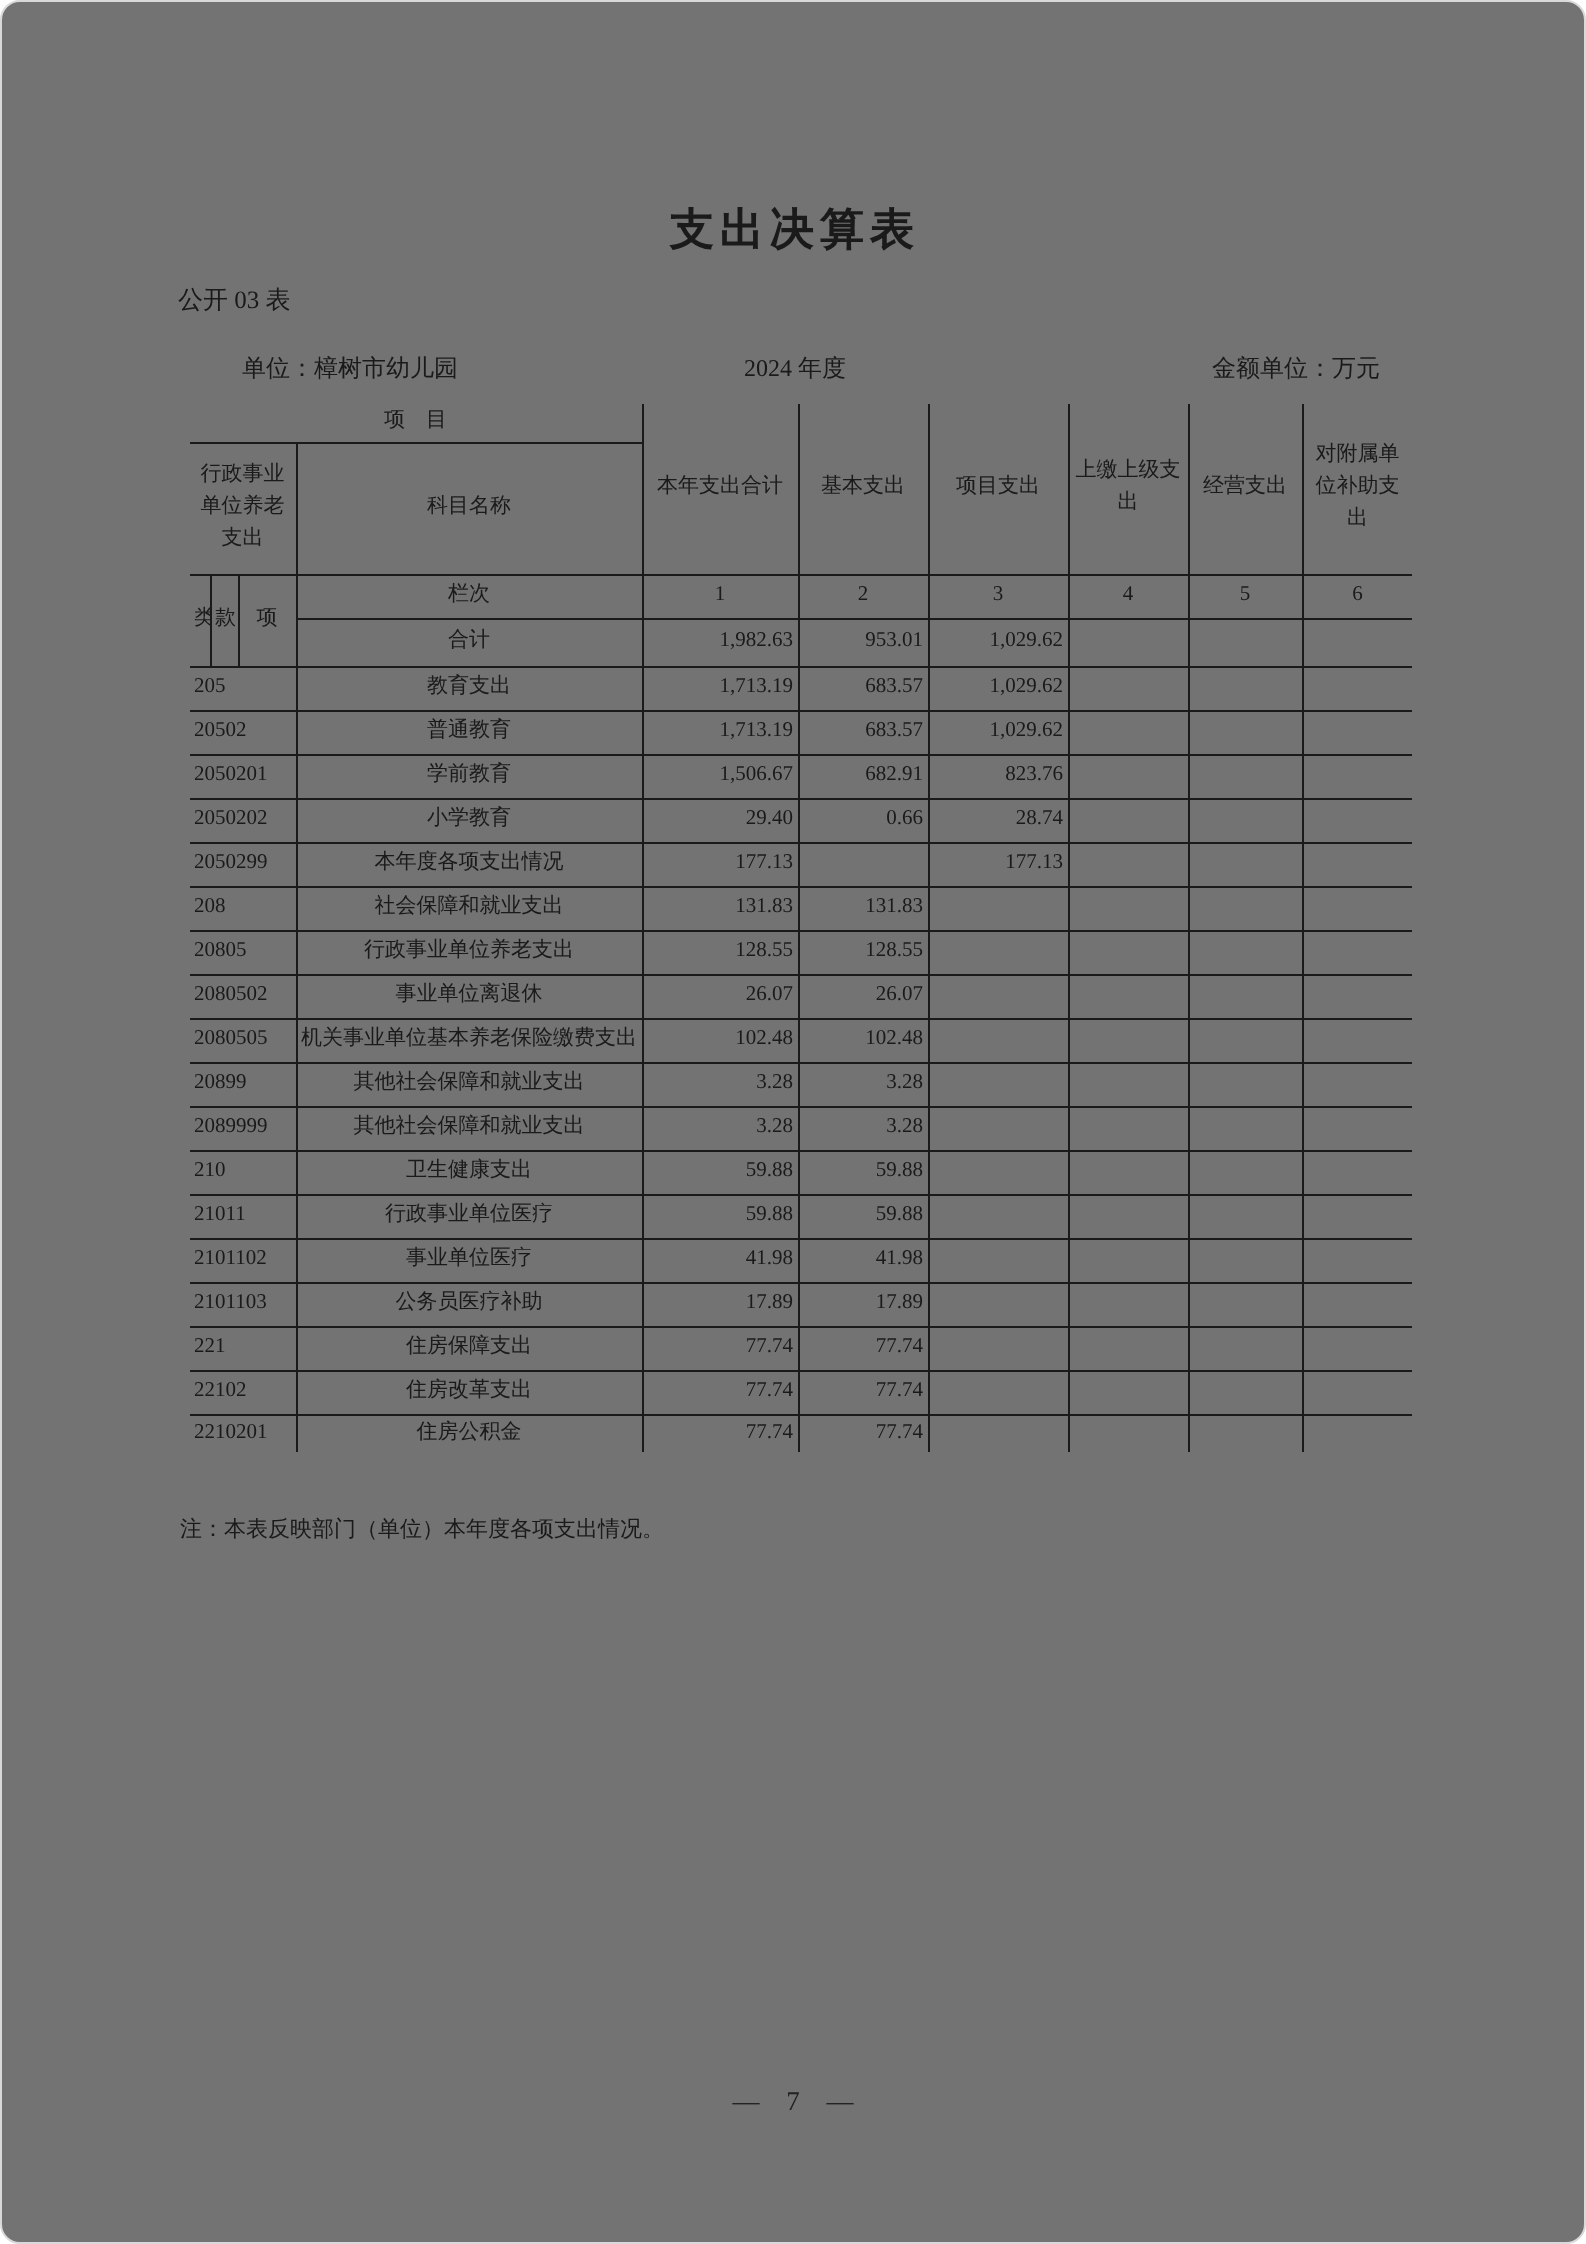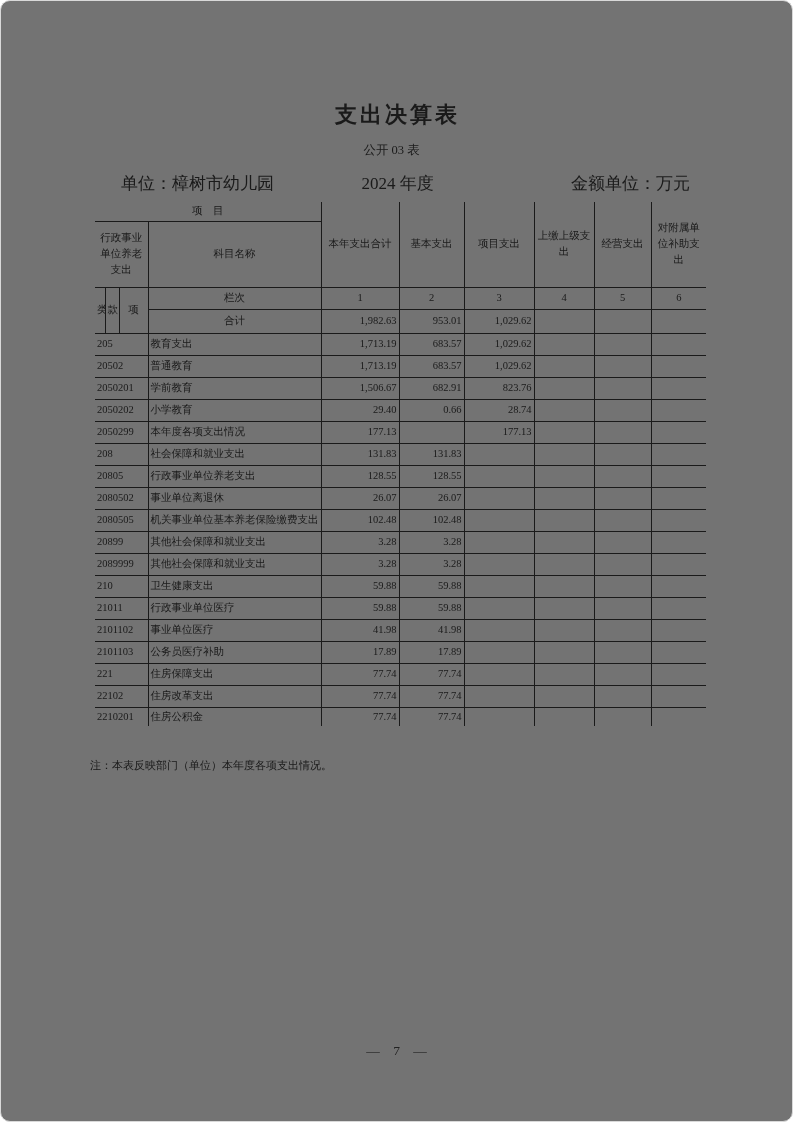--- a/index.html
+++ b/index.html
@@ -7,24 +7,24 @@
     position:relative; width:793px; height:1122px; box-sizing:border-box;
     background:#737373; border:1px solid #d9d9d9; border-radius:10px;
     font-family:"Liberation Serif","DejaVu Serif",serif; color:#1a1a1a; overflow:hidden;
   }
   .content { margin:0 88px; width:617px; }
   .doc-title {
     padding-top:100px; text-align:center;
     font-family:"Liberation Sans","DejaVu Sans",sans-serif;
     font-weight:bold; font-size:22px; letter-spacing:3px; line-height:28px;
   }
-  .form-label { margin-top:13px; text-align:center; padding-right:12px; font-size:12.5px; line-height:16px; }
+  .form-label { margin-top:13px; text-align:left; padding-right:12px; font-size:12.5px; line-height:16px; }
   .meta-row {
     display:grid; grid-template-columns:1fr auto 1fr; align-items:end;
-    font-size:17px; line-height:20px; margin-top:1px; margin-bottom:2px;
+    font-size:12px; line-height:20px; margin-top:1px; margin-bottom:2px;
   }
   .meta-unit { text-align:left; padding-left:32px; white-space:nowrap; }
   .meta-year { text-align:center; white-space:nowrap; }
   .meta-currency { text-align:right; padding-right:16px; white-space:nowrap;margin-top:15px; }
 
   table.dtable {
     table-layout:fixed; border-collapse:collapse; width:617px;
     border:6px solid #737373;
   }
   table.dtable td {
@@ -33,21 +33,21 @@
   }
   tr.h-item   { height:22px; }
   tr.h-main   { height:66px; }
   tr.h-rank   { height:22px; }
   tr.h-total  { height:24px; }
   tbody.data-body tr { height:22px; }
 
   td.th { text-align:center; }
   td.th-main { text-align:center; line-height:1.75; }
   td.code { text-align:left; padding-left:4px; font-size:10px; white-space:nowrap; }
-  td.name { text-align:left; padding-left:5px; font-size:10.2px; white-space:nowrap; }
+  td.name { text-align:center; padding-left:5px; font-size:10.2px; white-space:nowrap; }
   td.num  { text-align:right; padding-right:9px; }
   .note { margin-top:26px; font-size:11px; line-height:15px; padding-left:1px; }
   .pageno {
     position:absolute; left:0; right:0; bottom:62px; text-align:center;
     font-size:13.5px; word-spacing:10px; color:#222;
   }
 </style>
 </head>
 <body>
 

